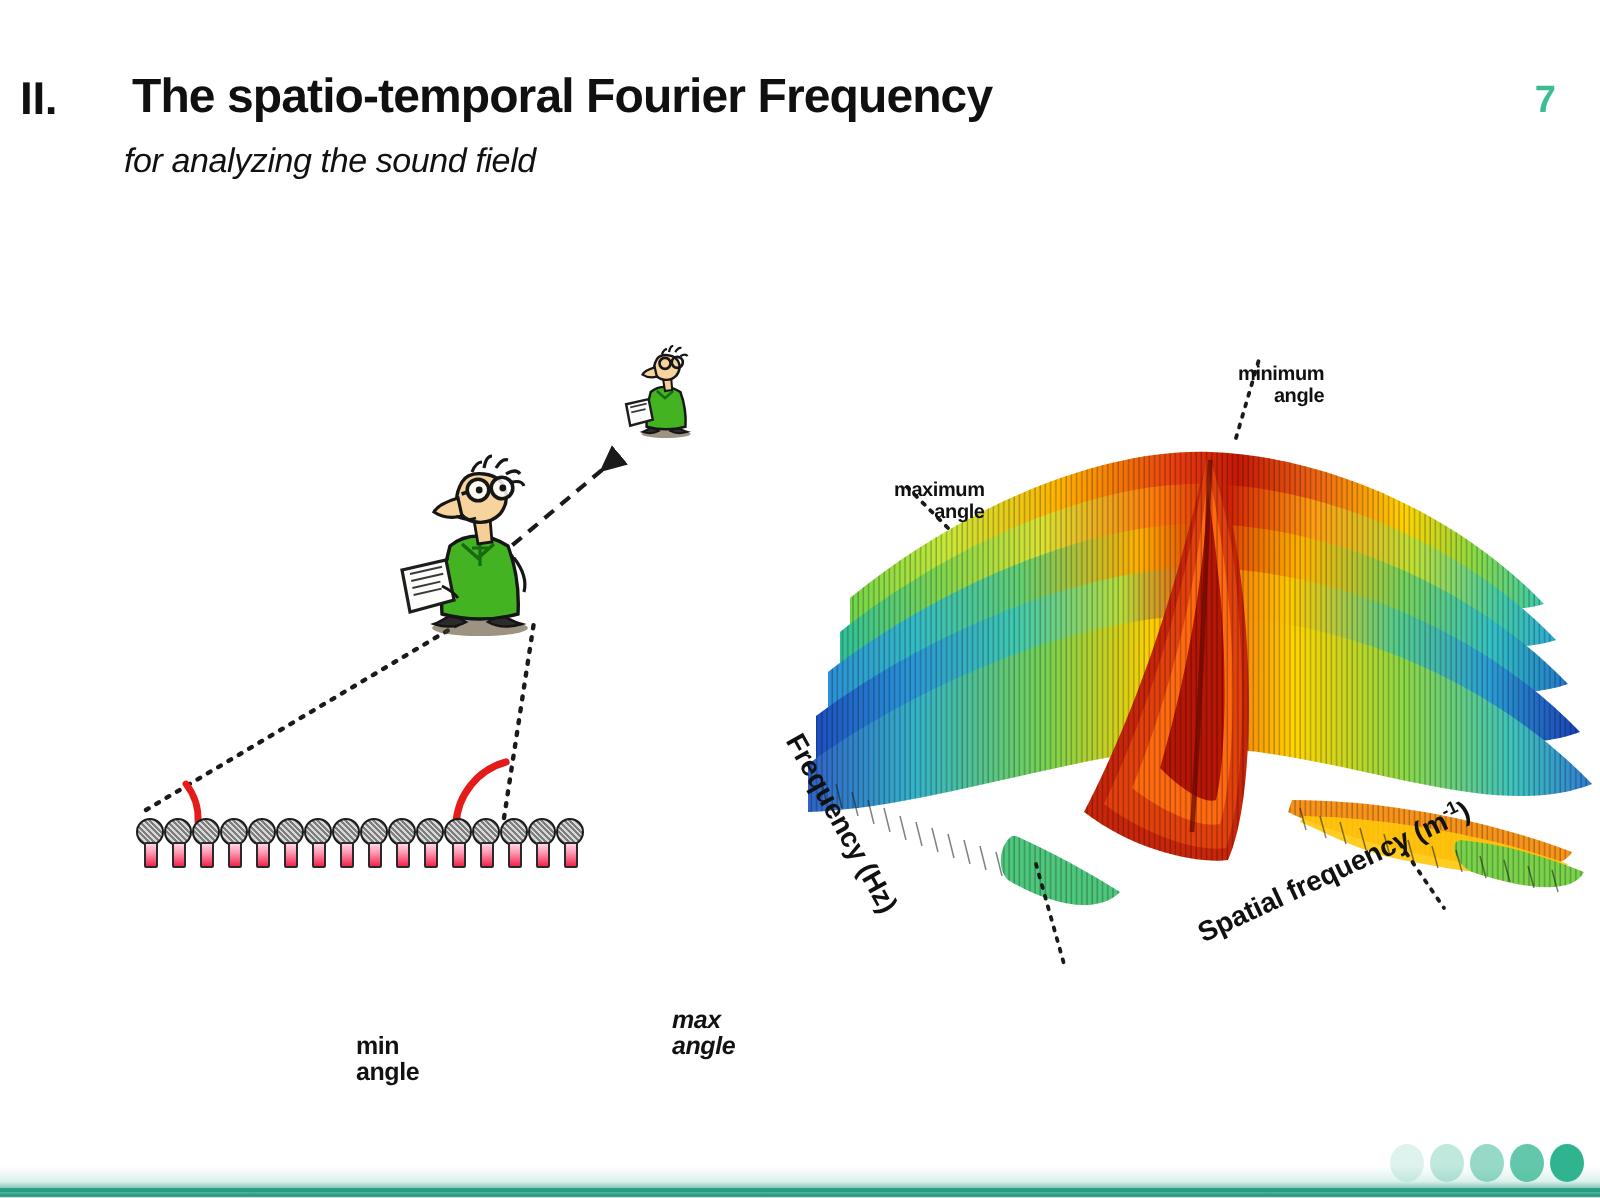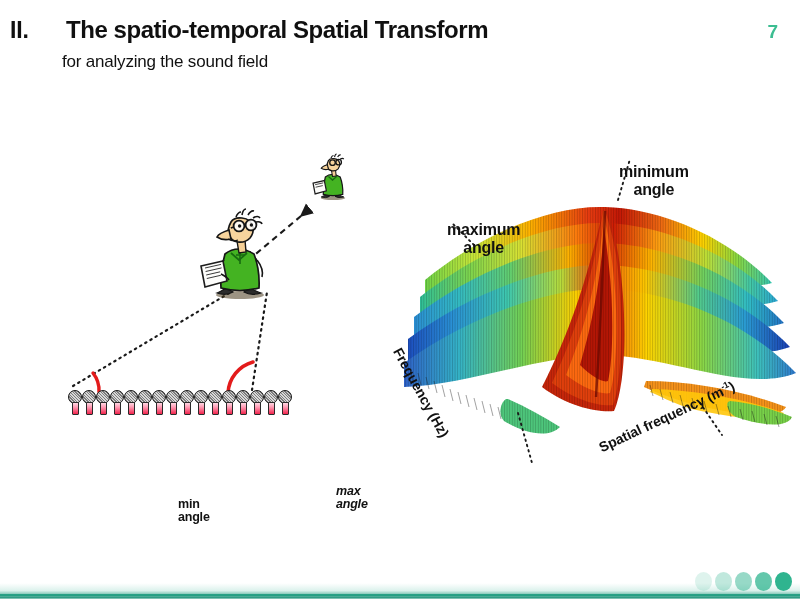--- a/index.html
+++ b/index.html
@@ -3,36 +3,36 @@
 <meta charset="utf-8">
 <style>
   html,body{margin:0;padding:0;}
   body{
     width:800px;height:599px;
     background:#ffffff;
     font-family:"Liberation Sans", sans-serif;
     overflow:hidden;
     position:relative;
   }
-  .slide{position:absolute;inset:0;background:#fff;}
+  .slide{position:absolute;inset:0;background:#fff;margin-top:19px;}
 
   
   .header{position:absolute;left:0;top:0;width:800px;height:95px;}
   .title-num{
     position:absolute;left:10px;top:17px;
     font-size:23px;font-weight:bold;color:#101010;letter-spacing:-.2px;
   }
   .title-main{
     position:absolute;left:66px;top:16px;
     font-size:24px;font-weight:bold;color:#101010;letter-spacing:-.45px;
     white-space:nowrap;
   }
   .subtitle{
     position:absolute;left:62px;top:52px;
-    font-size:17px;color:#111;letter-spacing:-.2px;
+    font-size:17px;font-style:italic;color:#111;letter-spacing:-.2px;
     white-space:nowrap;
   }
   .page-num{
     position:absolute;right:22px;top:21px;
     font-size:19px;font-weight:bold;color:#3cbd91;
   }
 
   
   .footer-bar{
     position:absolute;left:0;bottom:0;width:800px;height:22px;
@@ -76,41 +76,41 @@
   .lbl{
     position:absolute;font-size:12.5px;font-weight:bold;color:#121212;
     line-height:1.05;letter-spacing:-.2px;white-space:nowrap;
   }
   .lbl-min{left:123px;top:358px;}
   .lbl-max{left:281px;top:345px;font-style:italic;}
 
   
   .right-fig{position:absolute;left:400px;top:145px;width:400px;height:345px;}
   .lbl3{
-    position:absolute;font-size:16px;font-weight:bold;color:#111;
-    line-height:1.12;letter-spacing:-.2px;text-align:center;white-space:nowrap;
+    position:absolute;font-size:10px;font-weight:bold;color:#111;
+    line-height:1.12;letter-spacing:-.2px;text-align:right;white-space:nowrap;
   }
   .lbl-minang{left:619px;top:163px;}
   .lbl-maxang{left:447px;top:221px;}
   .axis-lbl{
     position:absolute;font-size:14px;font-weight:bold;color:#111;
     letter-spacing:-.1px;white-space:nowrap;
   }
   .axis-freq{left:404px;top:345px;transform:rotate(61deg);transform-origin:left top;}
   .axis-sfreq{left:596px;top:440px;transform:rotate(-25deg);transform-origin:left top;}
   .axis-sfreq sup{font-size:9px;}
 </style>
 </head>
 <body>
 
 <div class="slide">
 
   <div class="header">
     <div class="title-num">II.</div>
-    <div class="title-main">The spatio-temporal Spatial Transform</div>
+    <div class="title-main">The spatio-temporal Fourier Frequency</div>
     <div class="subtitle">for analyzing the sound field</div>
     <div class="page-num">7</div>
   </div>
 
   <div class="left-fig">
 
     <svg width="310" height="290" style="position:absolute;left:0;top:0;">
 
       <line x1="18" y1="246" x2="176" y2="152" stroke="#1a1a1a" stroke-width="2.2" stroke-dasharray="1.5 4.5" stroke-linecap="round"></line>
 

